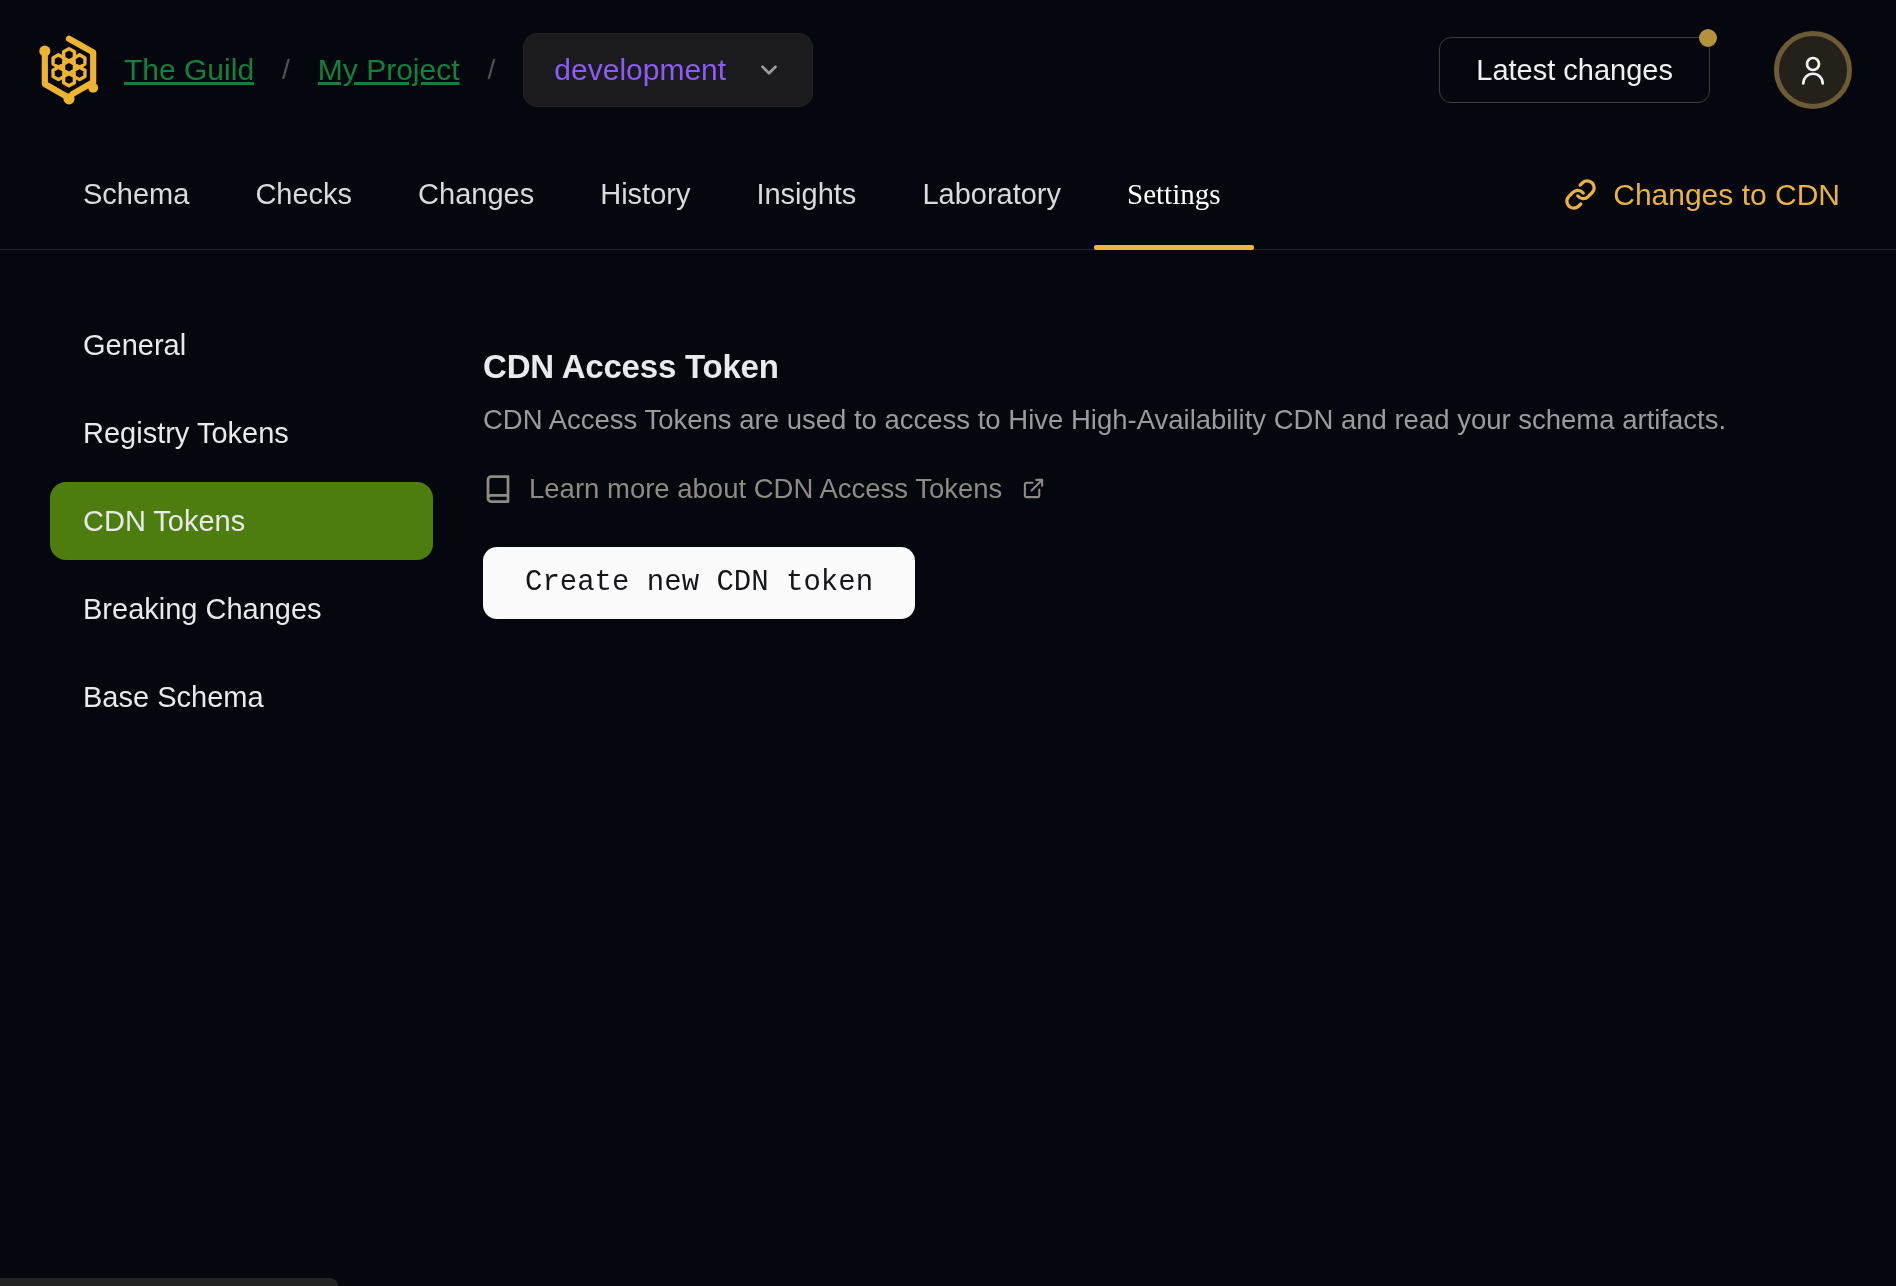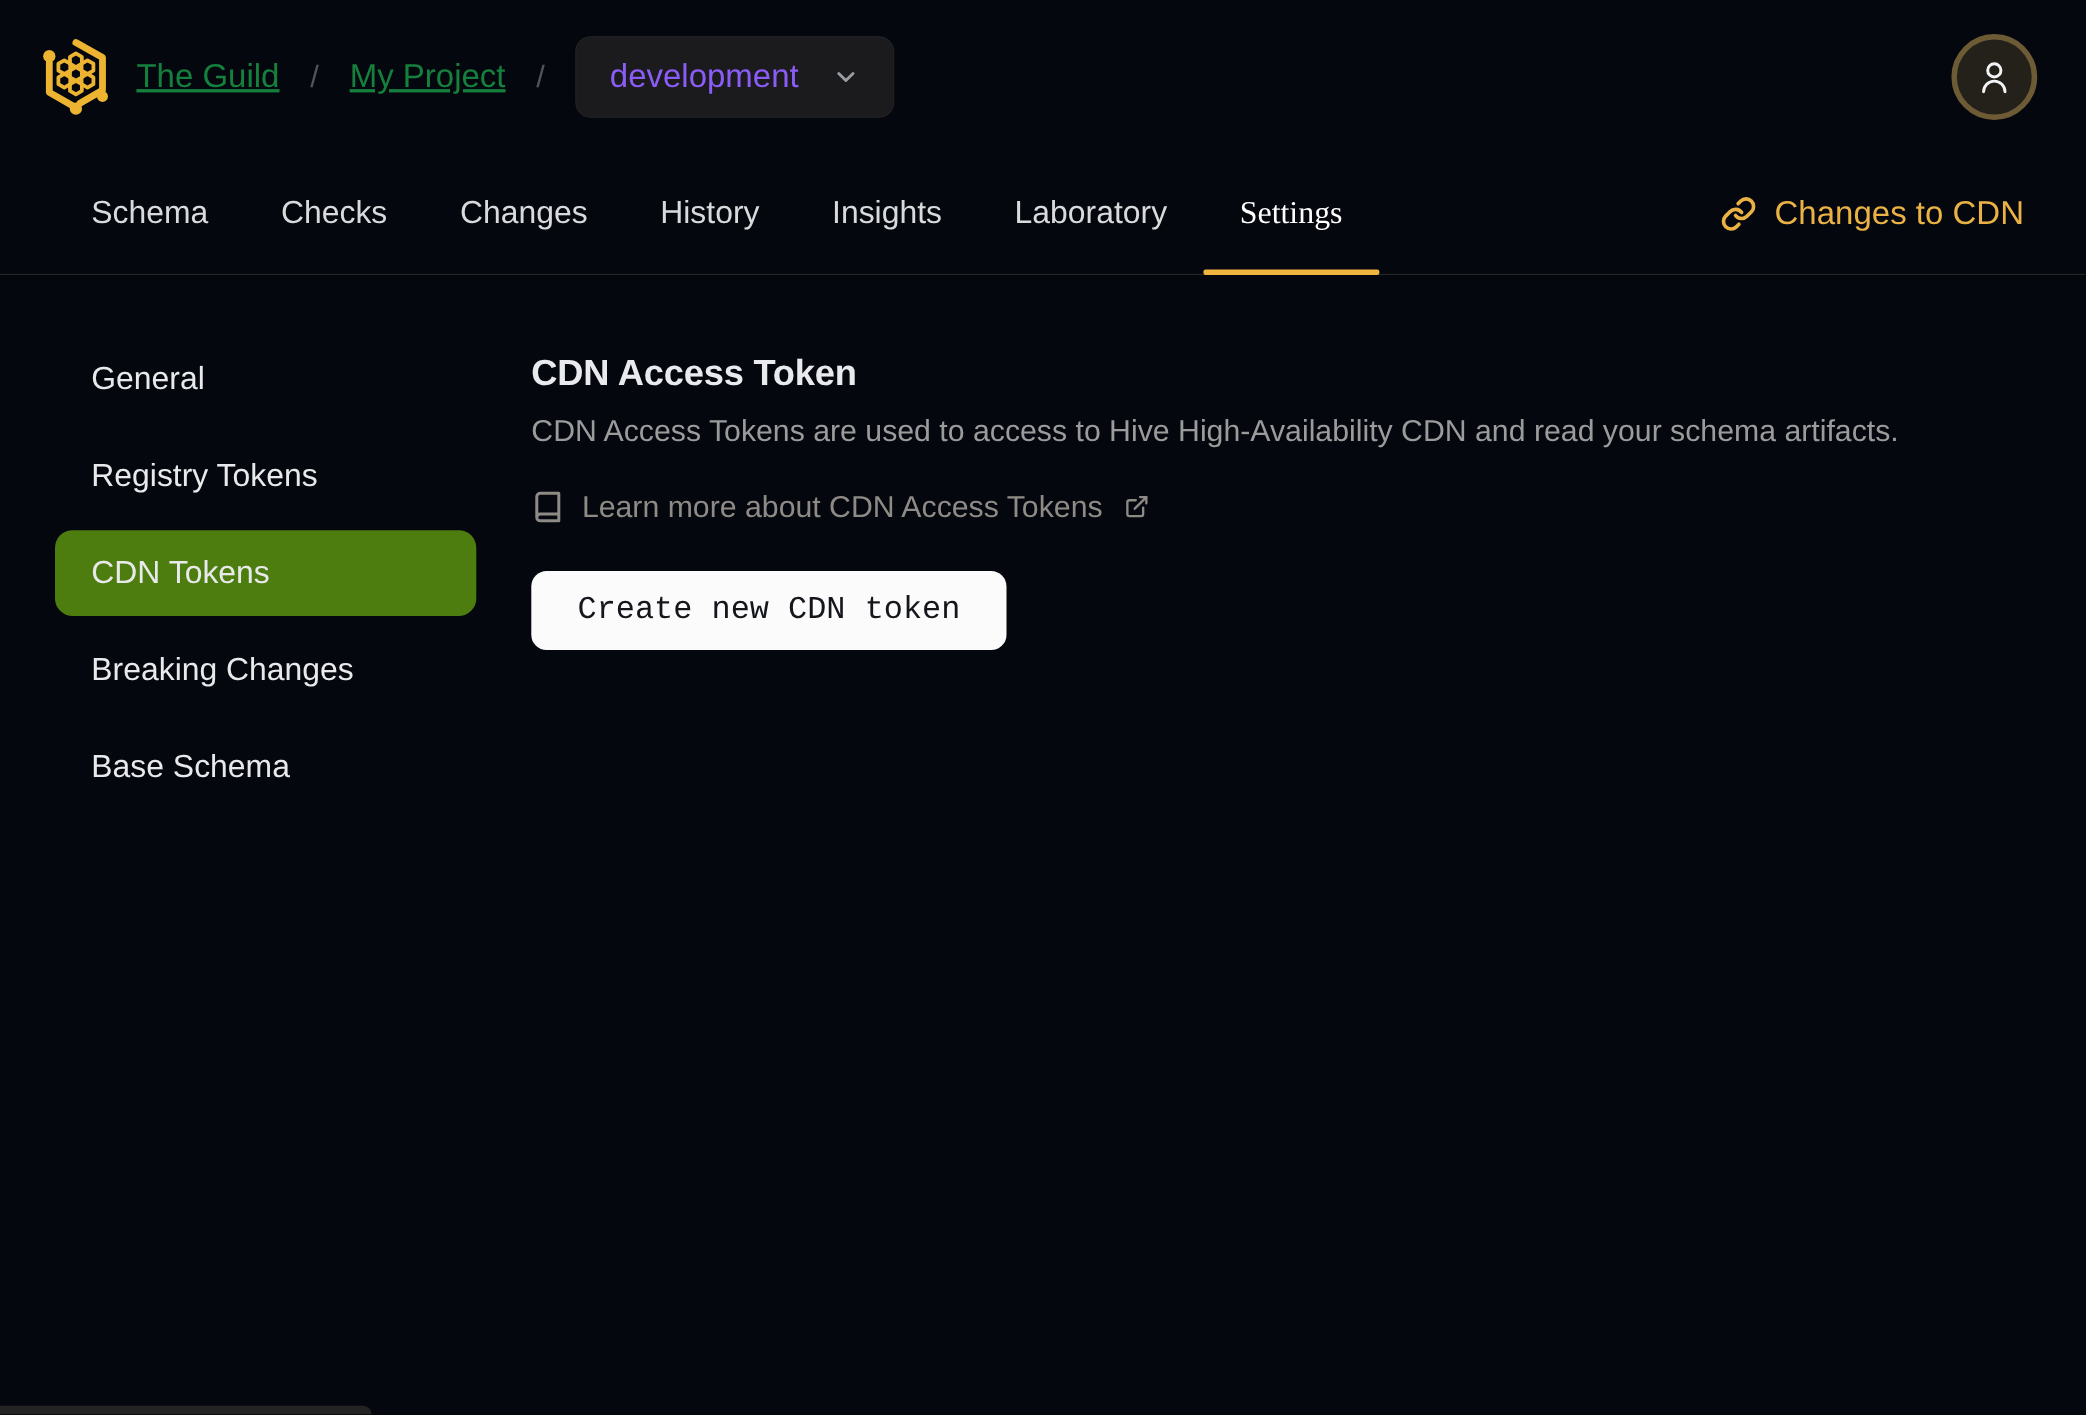--- a/index.html
+++ b/index.html
@@ -107,21 +107,21 @@
     border-radius:16px;
     font-size:29px;
     color:#e8e9eb;
     margin-bottom:10px;
     cursor:pointer;
     white-space:nowrap;
   }
   .side-item.active { background:#4d7c0f; }
 
   .main { flex:1; padding:69px 60px 0 50px; }
-  .page-title { font-size:33px; line-height:1.2; font-weight:700; color:#e8eaed; letter-spacing:-0.2px; }
+  .page-title { font-size:33px; line-height:1.2; font-weight:700; color:#e8eaed; letter-spacing:-0.2px;margin-top:28px; }
   .page-desc { margin-top:16px; font-size:27.5px; line-height:1.25; color:#9b9b9c; font-weight:400; }
   .learn-row {
     margin-top:36px;
     display:flex; align-items:center; gap:16px;
     color:#8e8b86; font-size:27.5px;
     cursor:pointer;
     width:fit-content;
   }
   .book-svg { width:30px; height:30px; stroke:#8e8b86; fill:none; stroke-width:2.2; stroke-linecap:round; stroke-linejoin:round; }
   .ext-svg { width:23px; height:23px; stroke:#8e8b86; fill:none; stroke-width:2.2; stroke-linecap:round; stroke-linejoin:round; margin-left:4px; }
@@ -184,20 +184,24 @@
   </div>
 
   <div class="target-select">
     <span>development</span>
     <svg class="chev" viewBox="0 0 24 24">
         <polyline points="6 9 12 15 18 9"></polyline>
       </svg>
   </div>
 
   <div class="header-right">
+    <button class="latest-btn">
+      <span>Latest changes</span>
+      <span class="notif-dot"></span>
+    </button>
     <div class="avatar">
       <svg class="user-svg" viewBox="0 0 24 24">
         <circle cx="12" cy="8" r="4"></circle>
         <path d="M5.5 21 a6.5 6.5 0 0 1 13 0"></path>
       </svg>
     </div>
   </div>
 </div>
 
 <div class="tabbar">

